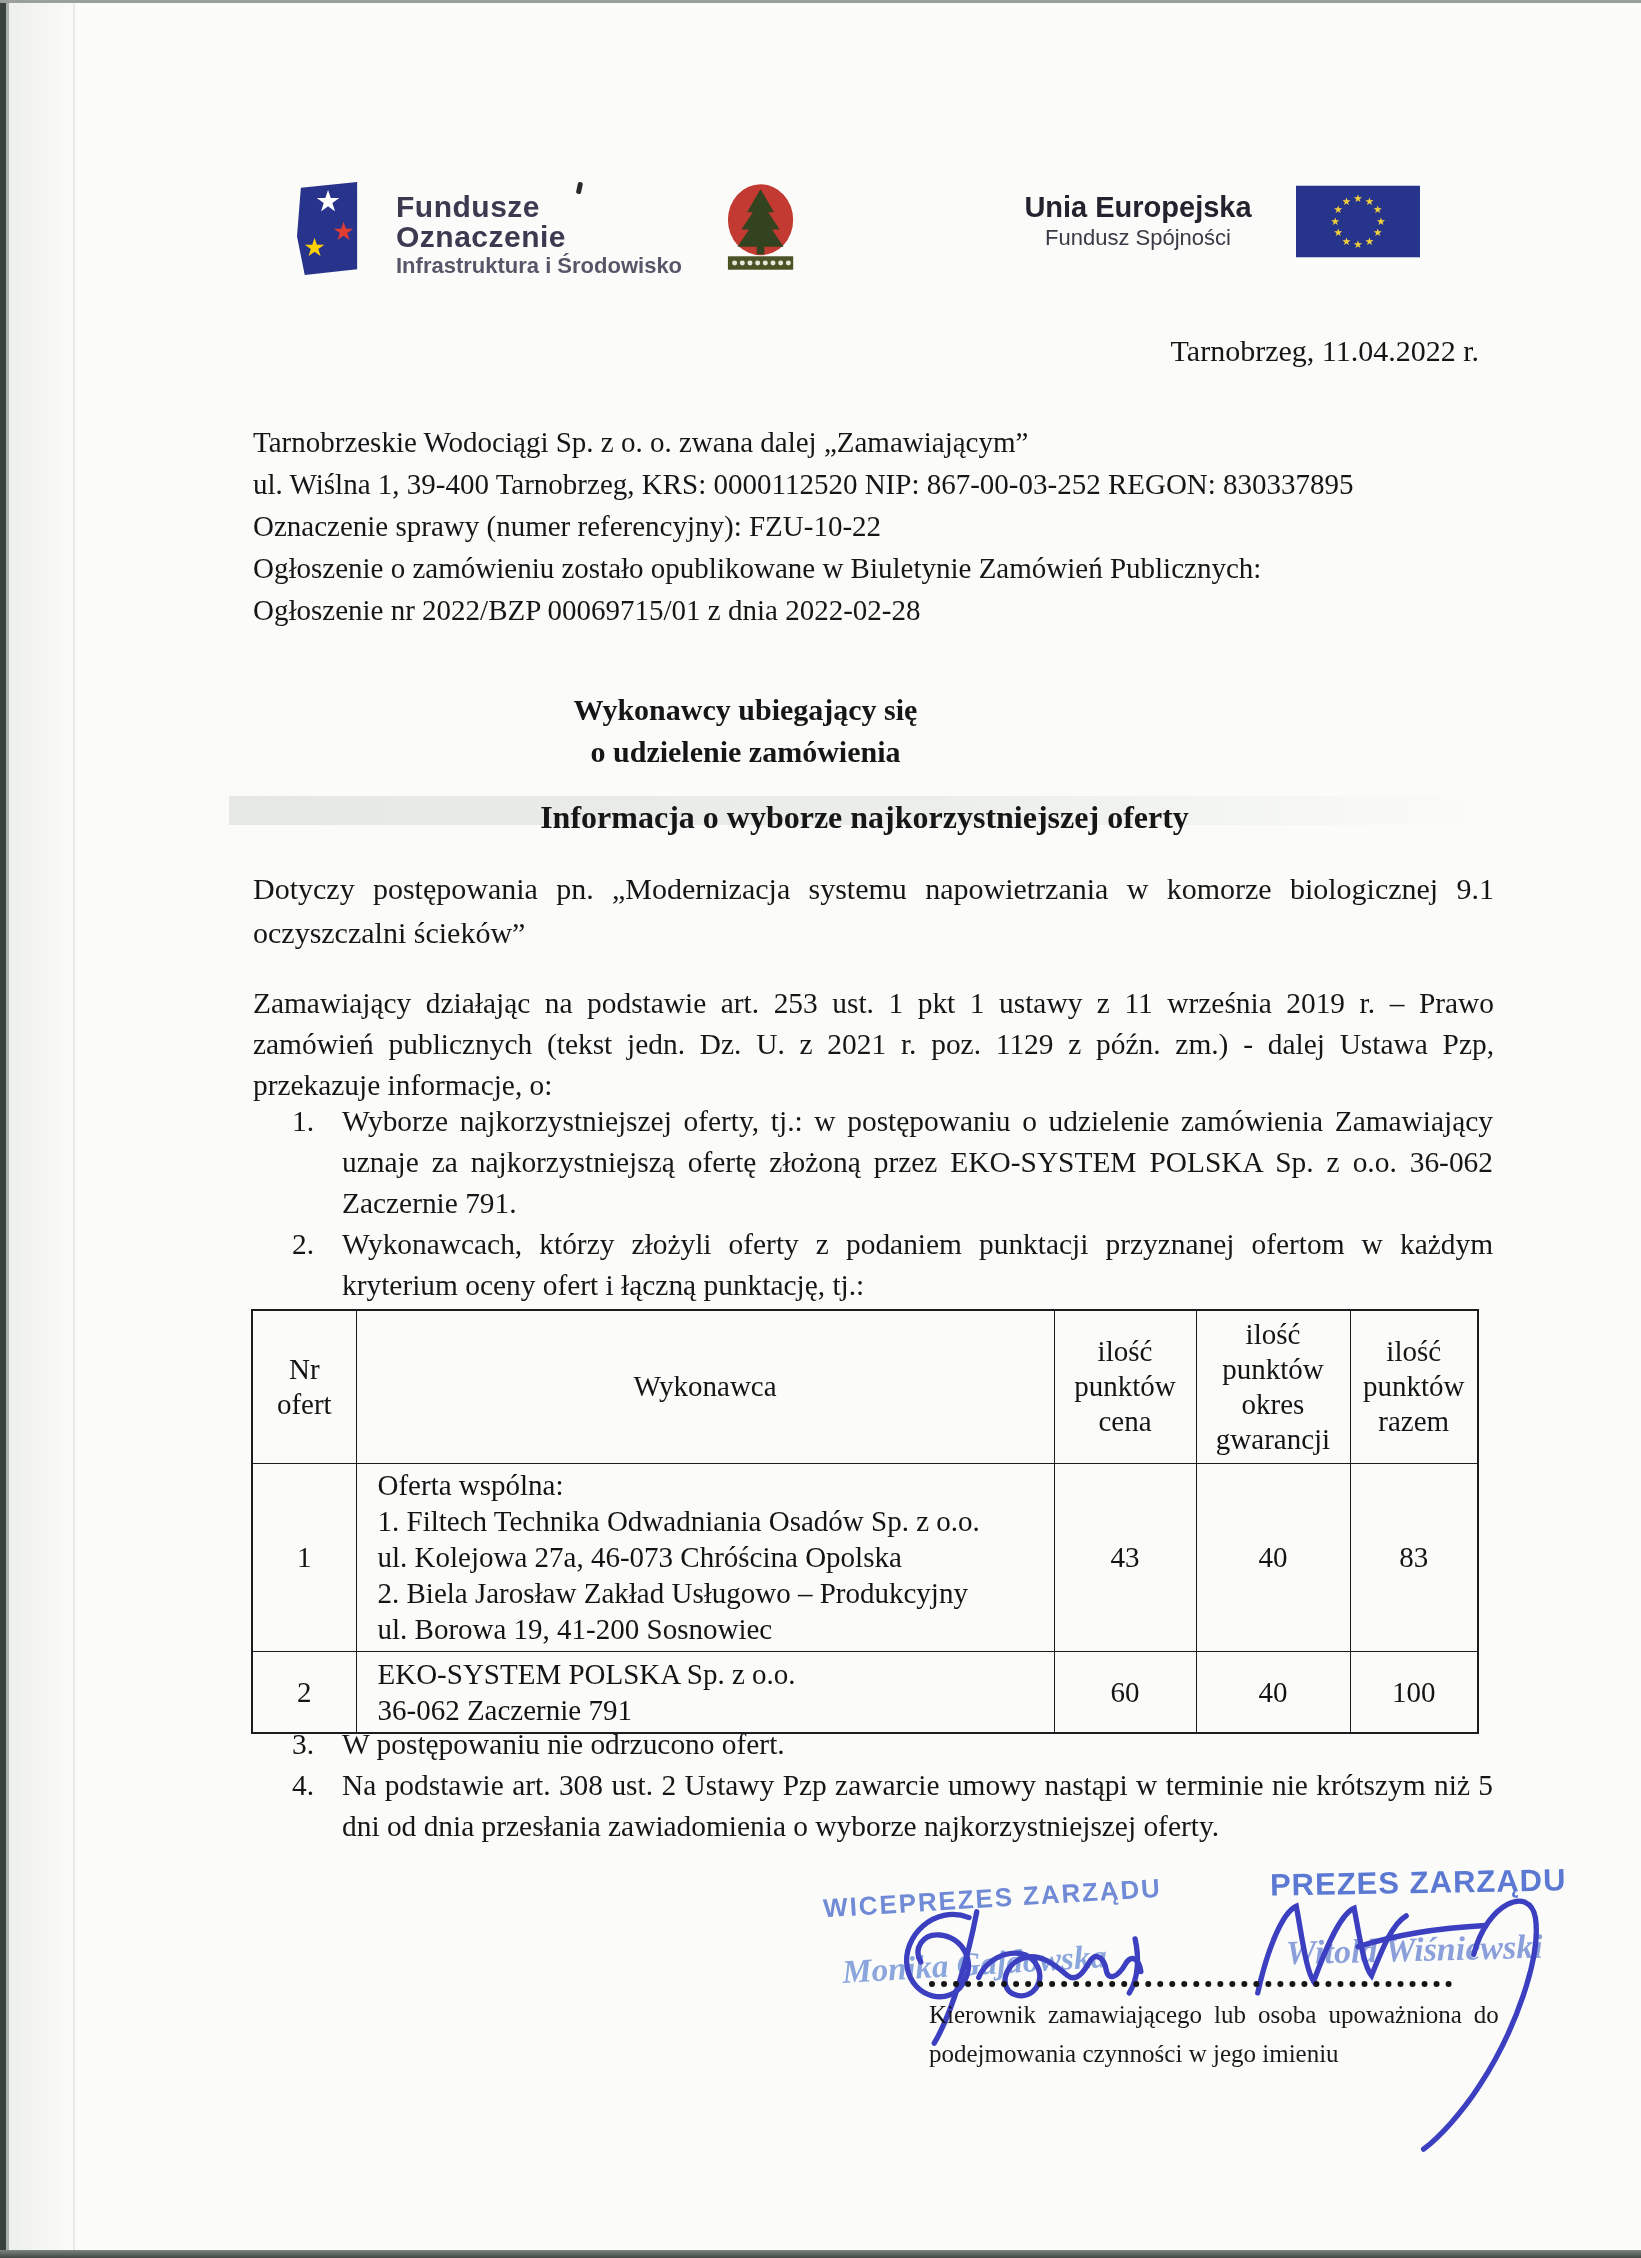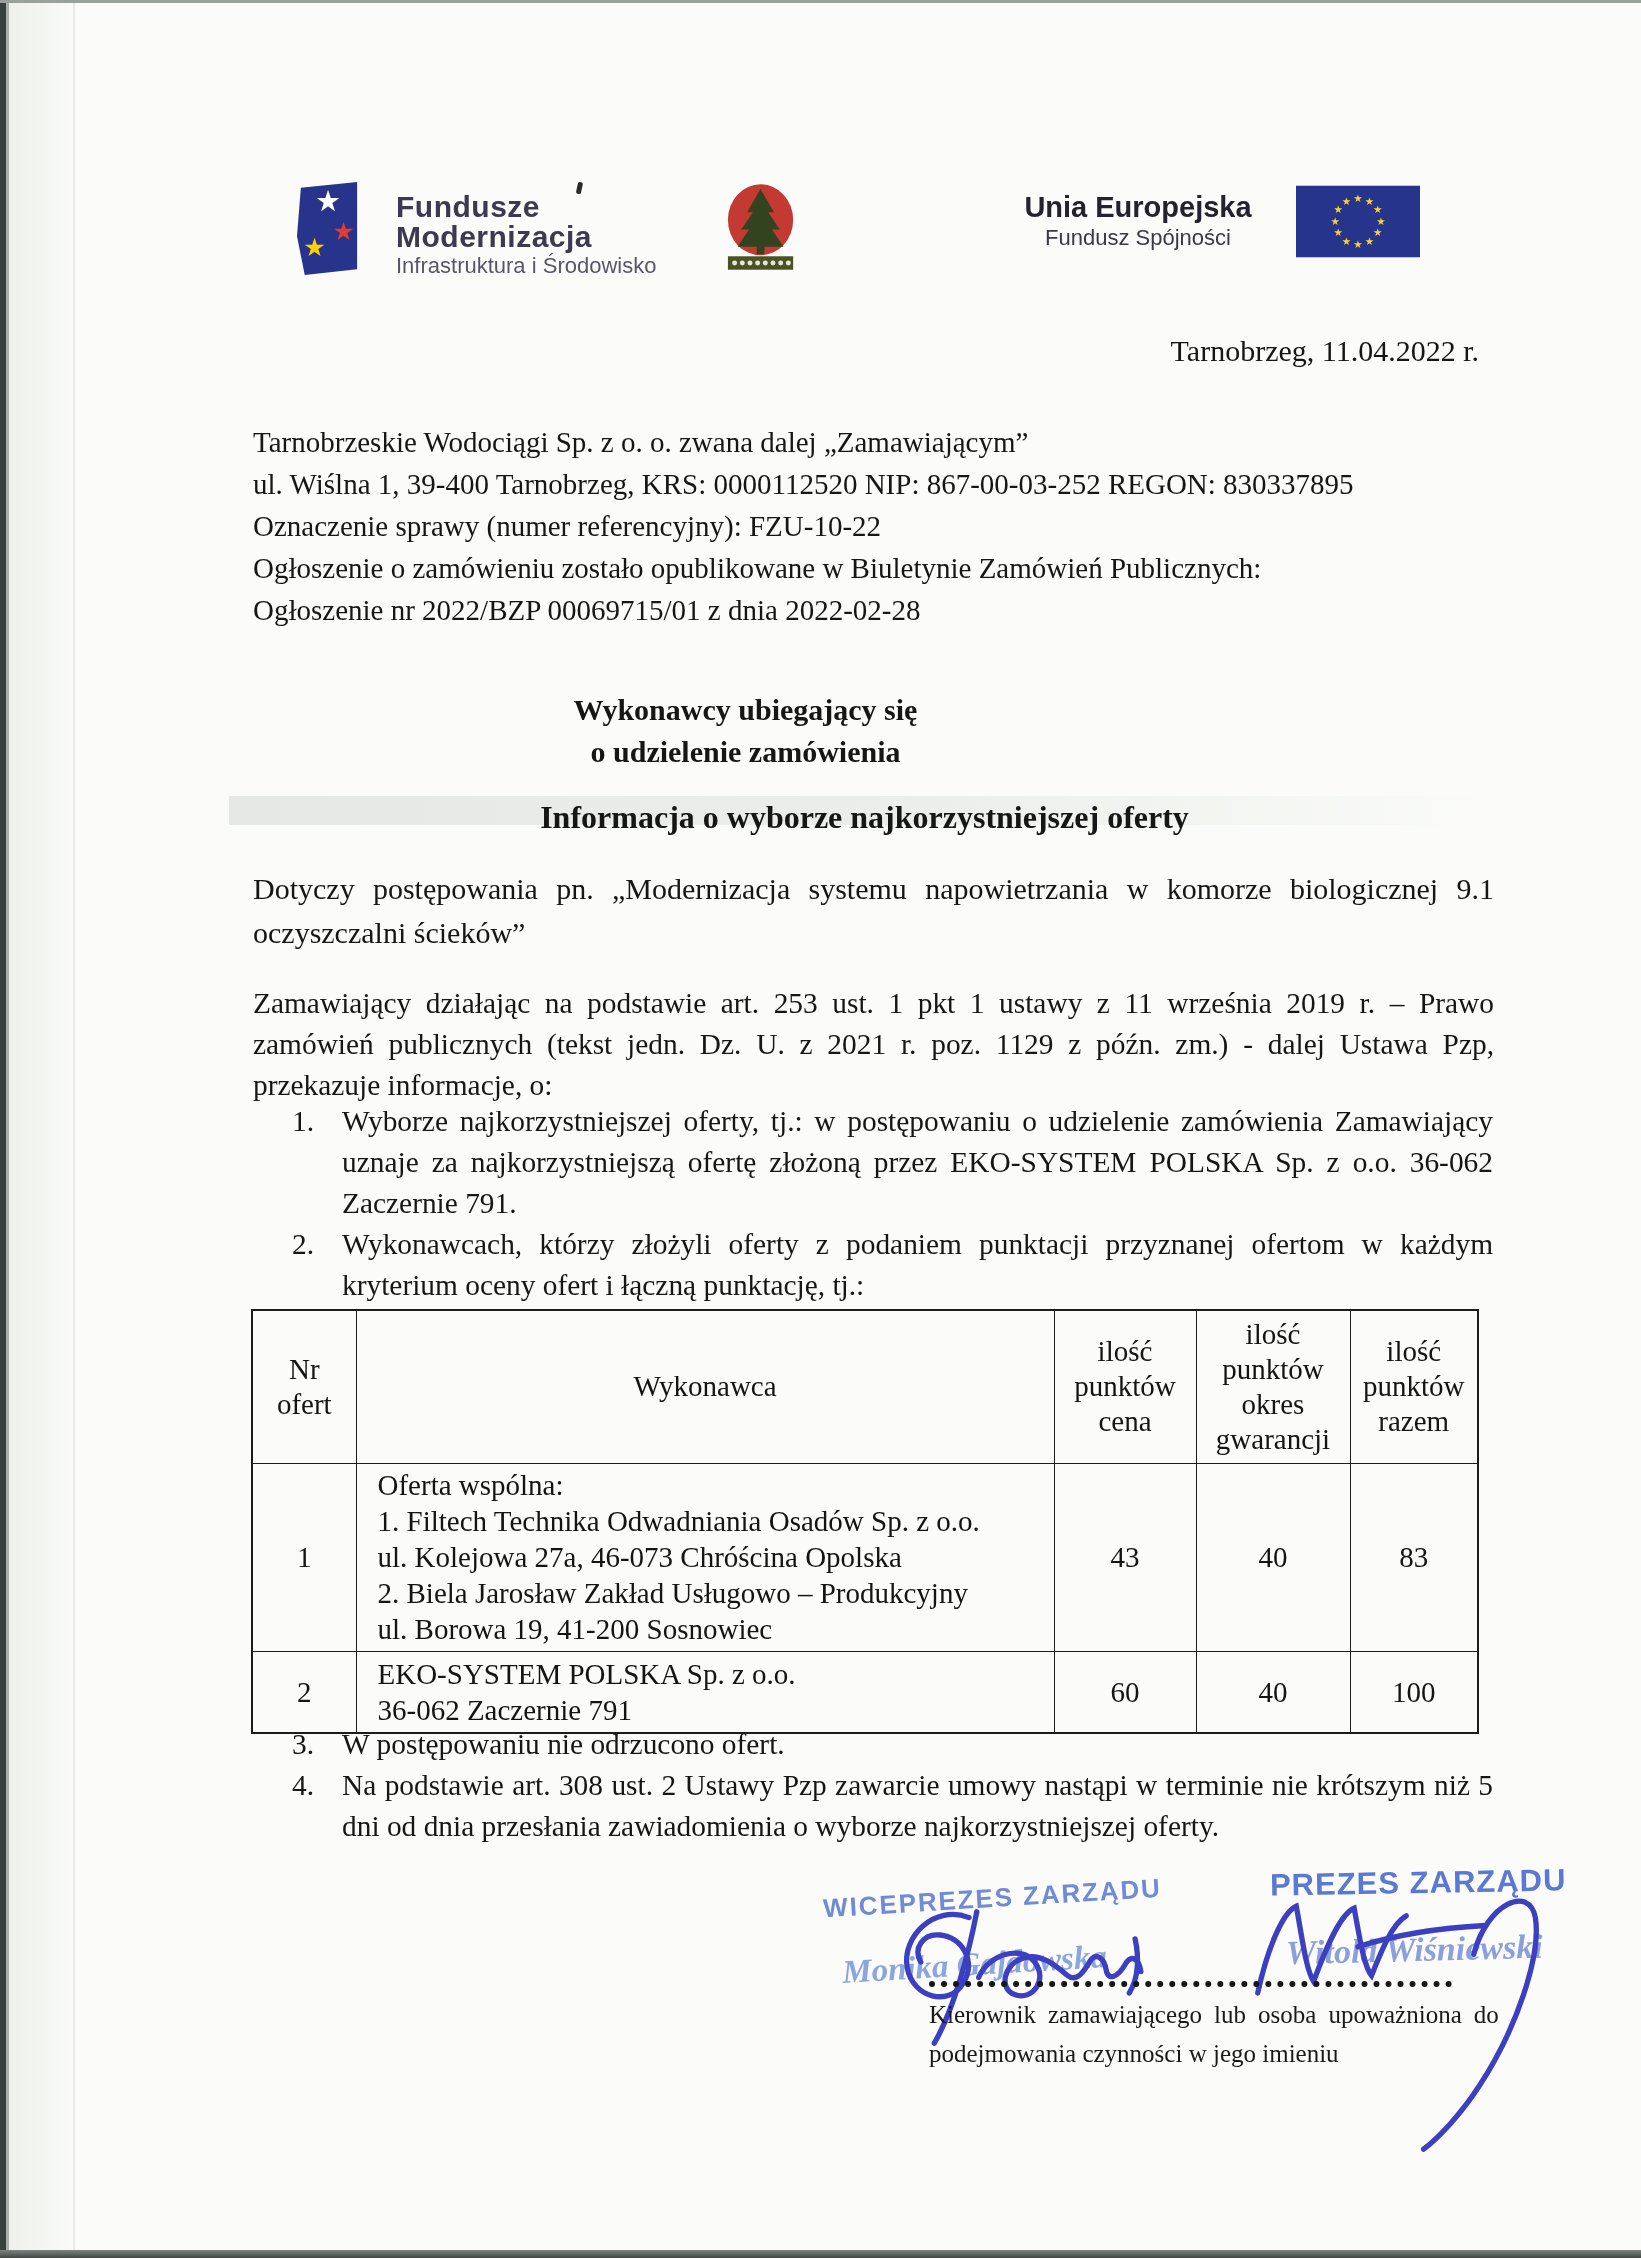--- a/index.html
+++ b/index.html
@@ -14,21 +14,21 @@
   .edge-top{position:absolute;left:0;top:0;width:1641px;height:2.9px;background:#9aa09a;}
   .edge-bottom{position:absolute;left:0;top:2250px;width:1641px;height:8.7px;
                background:linear-gradient(to bottom,#7d837e,#3a403b);}
   .crease{position:absolute;left:73px;top:0;width:1.9px;height:2258px;background:#e7eae5;}
   .tiny-mark{position:absolute;left:577px;top:182px;width:4.8px;height:11.6px;background:#2a2a2a;border-radius:1.9px;transform:rotate(12deg);}
 
   
   .logo-fe{position:absolute;left:295px;top:180px;display:flex;}
   .logo-fe-text{margin-left:33px;margin-top:11.6px;font-family:"Liberation Sans",sans-serif;color:#3c3950;}
   .fe-l1,.fe-l2{font-size:30px;font-weight:bold;line-height:30px;letter-spacing:0.5px;}
-  .fe-l3{font-size:22px;line-height:27px;font-weight:normal;opacity:.85;}
+  .fe-l3{font-size:22px;line-height:27px;font-weight:bold;opacity:.85;}
 
   .logo-nfos{position:absolute;left:726px;top:183px;display:flex;}
   .nfos-text{margin-left:17.4px;margin-top:5.8px;font-family:"Liberation Sans",sans-serif;
              color:#47818a;font-size:22px;line-height:26px;}
 
   .logo-eu{position:absolute;left:1004px;top:191px;width:268px;text-align:center;
            font-family:"Liberation Sans",sans-serif;color:#23222e;}
   .eu-l1{font-size:29px;font-weight:bold;line-height:33px;}
   .eu-l2{font-size:22px;line-height:27px;color:#3a3946;}
   .eu-flag{position:absolute;left:1296px;top:185px;}
@@ -97,21 +97,21 @@
 
   <div class="logo-fe">
     <svg width="68" height="97" viewBox="0 0 70 100">
       <polygon points="6,8 64,2 64,92 10,98 2,58" fill="#28348c"></polygon>
       <text x="34" y="32" font-size="30" text-anchor="middle" fill="#ffffff">★</text>
       <text x="50" y="62" font-size="26" text-anchor="middle" fill="#e03c31">★</text>
       <text x="20" y="78" font-size="26" text-anchor="middle" fill="#ffd100">★</text>
     </svg>
     <div class="logo-fe-text">
       <div class="fe-l1">Fundusze</div>
-      <div class="fe-l2">Modernizacja</div>
+      <div class="fe-l2">Oznaczenie</div>
       <div class="fe-l3">Infrastruktura i Środowisko</div>
     </div>
   </div>
 
   <div class="logo-nfos">
     <svg width="71" height="89" viewBox="0 0 74 92">
       <ellipse cx="36" cy="38" rx="34" ry="37" fill="#c23a32"></ellipse>
       <path d="M36,6 L22,30 L28,30 L16,48 L24,48 L12,66 L32,66 L32,74 L40,74 L40,66 L60,66 L48,48 L56,48 L44,30 L50,30 Z" fill="#33431f"></path>
       <rect x="2" y="76" width="68" height="14" fill="#4a5226"></rect>
       <circle cx="9" cy="83" r="2.6" fill="#e8e6d8"></circle>

